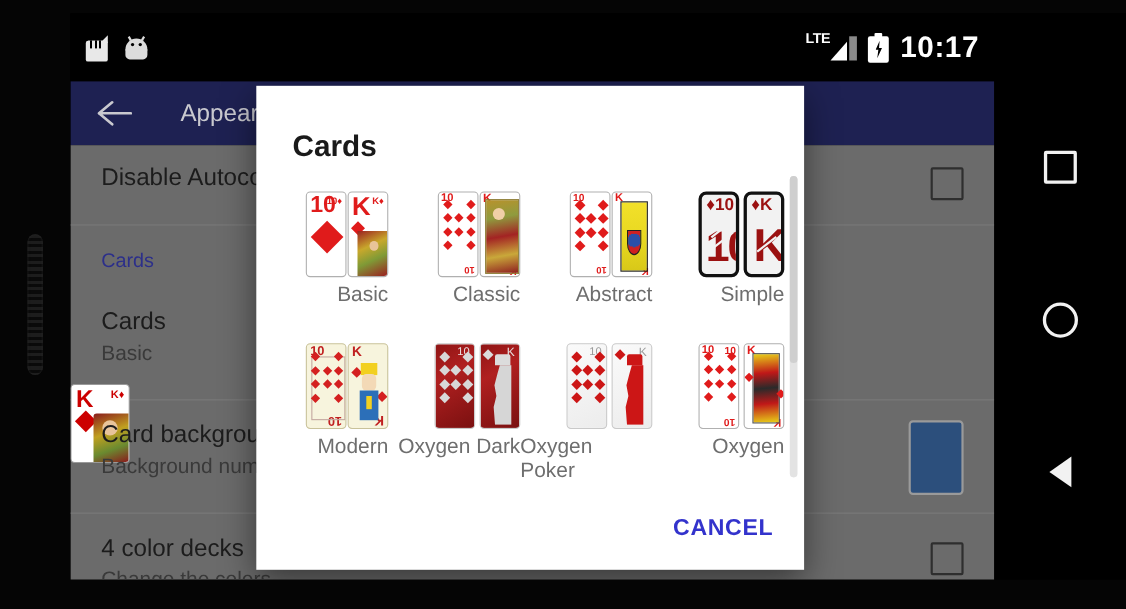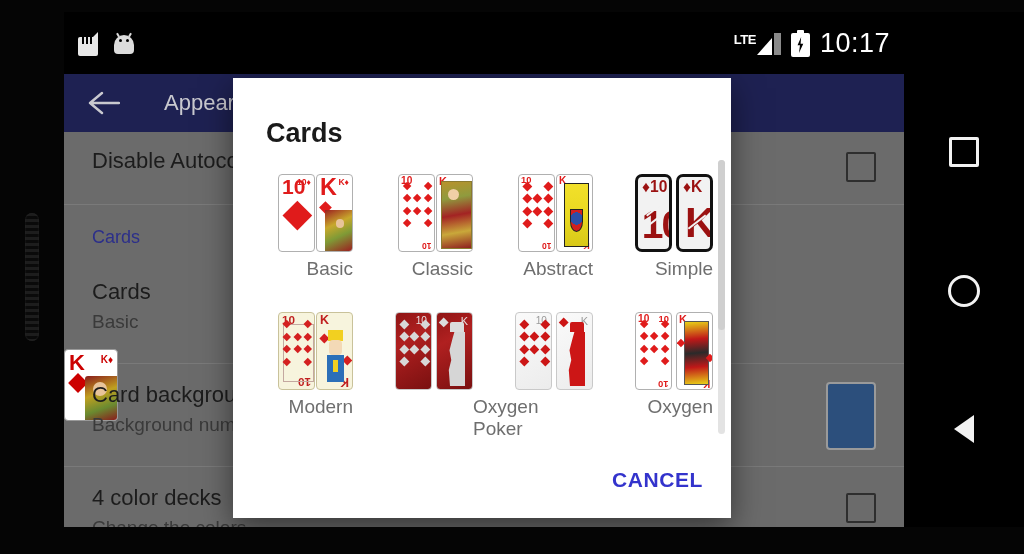--- a/index.html
+++ b/index.html
@@ -23,31 +23,31 @@
   .sd-icon .corner{position:absolute;right:0;top:0;width:0;height:0;border-left:7px solid transparent;border-bottom:7px solid #e8e8e8;}
   .sd-icon .notch{position:absolute;left:2px;top:5px;width:13px;height:7px;
     background:repeating-linear-gradient(to right,#e8e8e8 0 2px,#000 2px 4px);}
   .droid{width:24px;height:22px;position:relative;}
   .droid .head{position:absolute;left:2px;top:2px;width:20px;height:11px;background:#dcdcdc;border-radius:10px 10px 0 0;}
   .droid .torso{position:absolute;left:2px;top:12px;width:20px;height:9px;background:#dcdcdc;border-radius:0 0 4px 4px;}
   .droid .eye{position:absolute;top:6px;width:3px;height:3px;background:#000;border-radius:50%;}
   .droid .eye.l{left:7px;} .droid .eye.r{left:14px;}
   .droid .ant{position:absolute;top:0;width:2px;height:4px;background:#dcdcdc;}
   .droid .ant.l{left:5px;transform:rotate(-30deg);} .droid .ant.r{left:17px;transform:rotate(30deg);}
-  .lte{display:flex;align-items:flex-end;gap:1px;}
+  .lte{display:flex;align-items:center;gap:1px;}
   .lte .txt{font-size:13px;font-weight:bold;line-height:1;position:relative;top:-9px;letter-spacing:-0.5px;}
   .lte .bars{position:relative;width:24px;height:22px;}
   .lte .bars .tri{position:absolute;left:0;bottom:0;width:0;height:0;border-left:15px solid transparent;border-bottom:17px solid #fff;}
   .lte .bars .full{position:absolute;right:0;bottom:0;width:7px;height:22px;background:#8a8a8a;}
   .batt{position:relative;width:19px;height:27px;}
   .batt .shell{position:absolute;left:0;top:3px;width:19px;height:24px;background:#fff;border-radius:2px;}
   .batt .tip{position:absolute;left:6px;top:0;width:7px;height:4px;background:#fff;border-radius:1px;}
   .batt .bolt{position:absolute;left:5px;top:7px;width:9px;height:16px;background:#000;
     clip-path:polygon(58% 0,18% 52%,45% 52%,34% 100%,82% 42%,52% 42%);}
-  #clock{font-size:27px;font-weight:400;letter-spacing:0.5px;}
+  #clock{font-size:27px;font-weight:700;letter-spacing:0.5px;}
 
   
   #appbar{position:absolute;left:0;top:62px;width:840px;height:58px;background:#1e2152;}
   #backarrow{position:absolute;left:24px;top:16px;width:32px;height:26px;cursor:pointer;}
   #backarrow svg{display:block;}
   #apptitle{position:absolute;left:100px;top:16px;font-size:22px;color:#c9c9cf;}
 
   
   #settings{position:absolute;left:0;top:120px;width:840px;height:395px;background:#6b6b6b;}
   .srow{position:relative;padding:0 28px;box-sizing:border-box;}
@@ -319,20 +319,21 @@
                   <span class="pip" style="left:25.53px;top:45.03px;width:6.66px;height:6.66px;background:#d8d8d8;"></span>
                   <span class="pip" style="left:15.17px;top:20.07px;width:6.66px;height:6.66px;background:#d8d8d8;"></span>
                 </div>
                 <div class="pcard" style="width: 37px; height: 78px; background: linear-gradient(150deg, rgb(143, 21, 21) 0%, rgb(176, 32, 32) 35%, rgb(122, 16, 16) 100%); border: 1px solid rgb(201, 201, 201); margin-left: 4px;">
                   <span style="position:absolute;right:4px;top:2px;font-size:10.920000000000002px;color:#e8e0e0;">K</span>
                   <span class="pip" style="left:2.96px;top:6.24px;width:7.4px;height:7.4px;background:#dcdcdc;"></span>
                   <span style="position:absolute;left:12.58px;top:9.36px;width:14.8px;height:9.36px;background:#dcdcdc;border-radius:2px 2px 0 0;"></span>
                   <span style="position:absolute;left:10.360000000000001px;top:18.72px;width:17.759999999999998px;height:54.599999999999994px;background:#d6d6d6;clip-path:polygon(40% 0,100% 0,100% 100%,15% 100%,8% 70%,22% 52%,12% 34%,28% 14%);"></span>
                 </div>
               </div>
+              <div class="clabel">Oxygen Dark</div>
             </div>
             <div class="cell">
               <div class="cardpair">
                 <div class="pcard" style="width:37px;height:78px;background:linear-gradient(150deg,#fafafa 0%,#ececec 100%);border:1px solid #c9c9c9;">
                   <span style="position:absolute;right:4px;top:2px;font-size:10.14px;color:#9a9a9a;">10</span>
                   <span class="pip" style="left:4.8100000000000005px;top:7.590000000000002px;width:6.66px;height:6.66px;background:#cc1616;"></span>
                   <span class="pip" style="left:25.53px;top:7.590000000000002px;width:6.66px;height:6.66px;background:#cc1616;"></span>
                   <span class="pip" style="left:4.8100000000000005px;top:20.07px;width:6.66px;height:6.66px;background:#cc1616;"></span>
                   <span class="pip" style="left:25.53px;top:20.07px;width:6.66px;height:6.66px;background:#cc1616;"></span>
                   <span class="pip" style="left:15.17px;top:32.550000000000004px;width:6.66px;height:6.66px;background:#cc1616;"></span>

